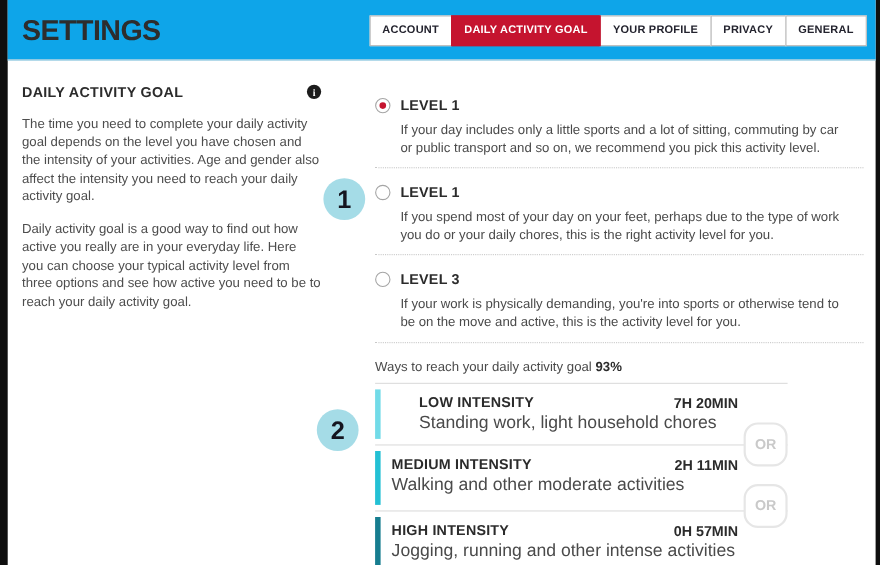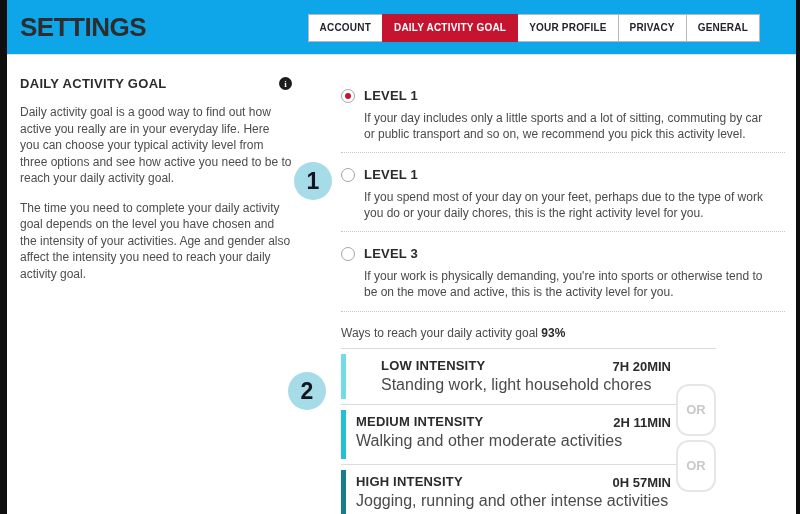--- a/index.html
+++ b/index.html
@@ -10,21 +10,21 @@
   }
   .edge { position:absolute; top:0; height:514px; background:#0f0f0f; }
   .edge-left { left:0; width:7px; }
   .edge-right { right:0; width:4px; }
 
   
   .header { position:absolute; left:7px; right:4px; top:0; height:55px;
     background:#0ea5e9; border-bottom:1px solid #e2e2df; }
   .page-title { position:absolute; left:13px; top:12px; font-size:26px;
     font-weight:bold; color:#2d2d2d; letter-spacing:-0.5px; }
-  .tabs { position:absolute; right:36px; top:14px; display:flex; }
+  .tabs { position:absolute; right:8px; top:14px; display:flex; }
   .tab { border:1px solid #b8b8b8; background:#fff; color:#23232e;
     font-size:10px; font-weight:bold; padding:8px 11px; margin-left:-1px;
     letter-spacing:0.2px; line-height:1; cursor:pointer; white-space:nowrap; }
   .tab.active { background:#c5142f; border-color:#c5142f; color:#fff; position:relative; z-index:1; }
 
   
   .sidebar { position:absolute; left:20px; top:76px; width:272px; }
   .sidebar-head { display:flex; justify-content:space-between; align-items:center; }
   .sidebar-heading { font-size:13px; font-weight:bold; letter-spacing:0.3px; color:#2b2b2b; }
   .info-icon { width:13px; height:13px; border-radius:50%; background:#1c1c1c;
@@ -48,21 +48,21 @@
   .ways b { color:#2b2b2b; }
 
   .intensity { position:relative; width:375px; margin-top:8px; }
   .irow { position:relative; border-top:1px solid #dcdcdc; padding:9px 0 0 15px; }
   .irow-0 { height:56px;padding-left:40px; } .irow-1 { height:60px; } .irow-2 { height:57px; }
   .ibar { position:absolute; left:0; top:5px; bottom:5px; width:5px; }
   .ititle { font-size:13px; font-weight:bold; color:#2b2b2b; letter-spacing:0.2px; }
   .idesc { font-size:16px; color:#4a4a4a; margin-top:3px; }
   .itime { position:absolute; right:45px; top:10px; font-size:13px;
     font-weight:bold; color:#2b2b2b; white-space:nowrap; }
-  .or-badge { position:absolute; right:0; width:40px; height:52px; background:#fff;
+  .or-badge { position:absolute; right:0; width:40px; height:40px; background:#fff;
     border:2px solid #e6e6e6; border-radius:13px; display:flex; align-items:center;
     justify-content:center; font-size:13px; font-weight:bold; color:#c9c9c9; z-index:2; }
   .or-0 { top:36px; } .or-1 { top:92px; }
 
   
   .annotation { position:absolute; width:38px; height:38px; border-radius:50%;
     background:#a5dce7; color:#15151f; font-size:23px; font-weight:bold;
     display:flex; align-items:center; justify-content:center; z-index:5; }
   .ann-1 { left:294px; top:162px; }
   .ann-2 { left:288px; top:372px; }
@@ -82,22 +82,22 @@
     <div class="tab">PRIVACY</div>
     <div class="tab">GENERAL</div>
   </div>
 </div>
 
 <div class="sidebar">
   <div class="sidebar-head">
     <div class="sidebar-heading">DAILY ACTIVITY GOAL</div>
     <div class="info-icon">i</div>
   </div>
+  <p>The time you need to complete your daily activity goal depends on the level you have chosen and the intensity of your activities. Age and gender also affect the intensity you need to reach your daily activity goal.</p>
   <p>Daily activity goal is a good way to find out how active you really are in your everyday life. Here you can choose your typical activity level from three options and see how active you need to be to reach your daily activity goal.</p>
-  <p>The time you need to complete your daily activity goal depends on the level you have chosen and the intensity of your activities. Age and gender also affect the intensity you need to reach your daily activity goal.</p>
 </div>
 
 <div class="main">
 
   <div class="level-row">
     <div class="radio selected"></div>
     <div class="level-label">LEVEL 1</div>
   </div>
   <div class="level-desc">If your day includes only a little sports and a lot of sitting, commuting by car or public transport and so on, we recommend you pick this activity level.</div>
   <hr class="dotted">

